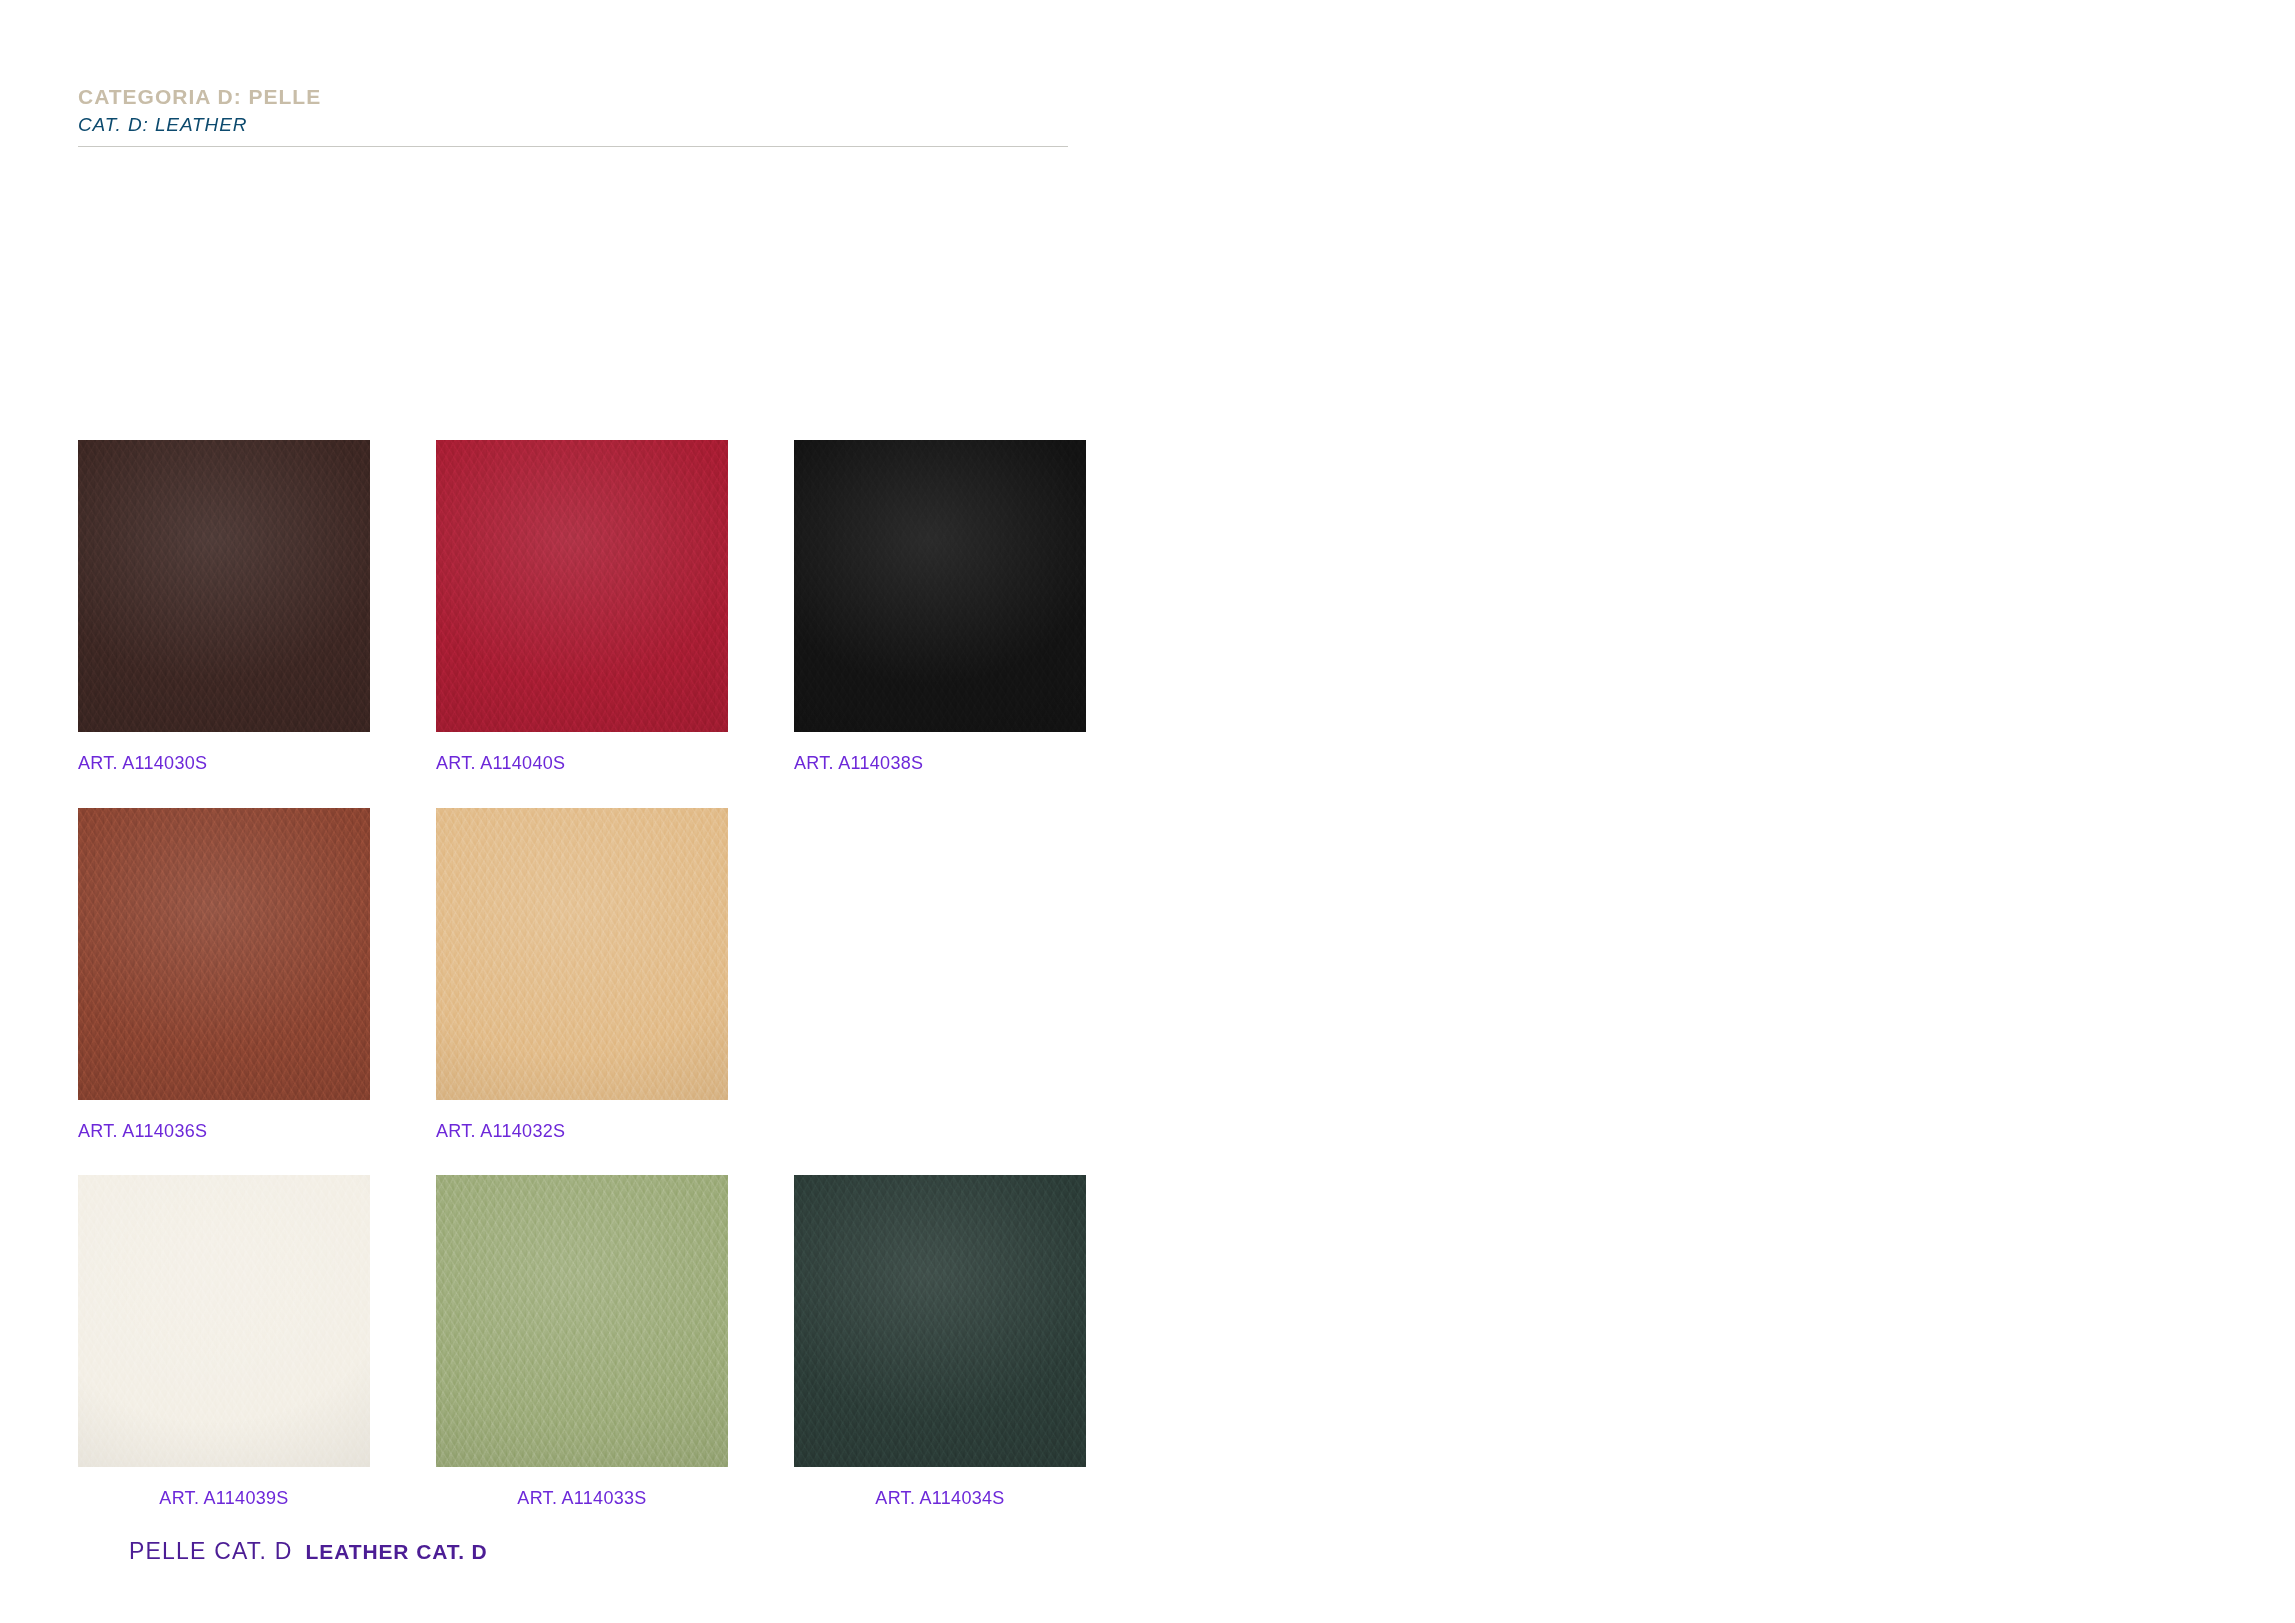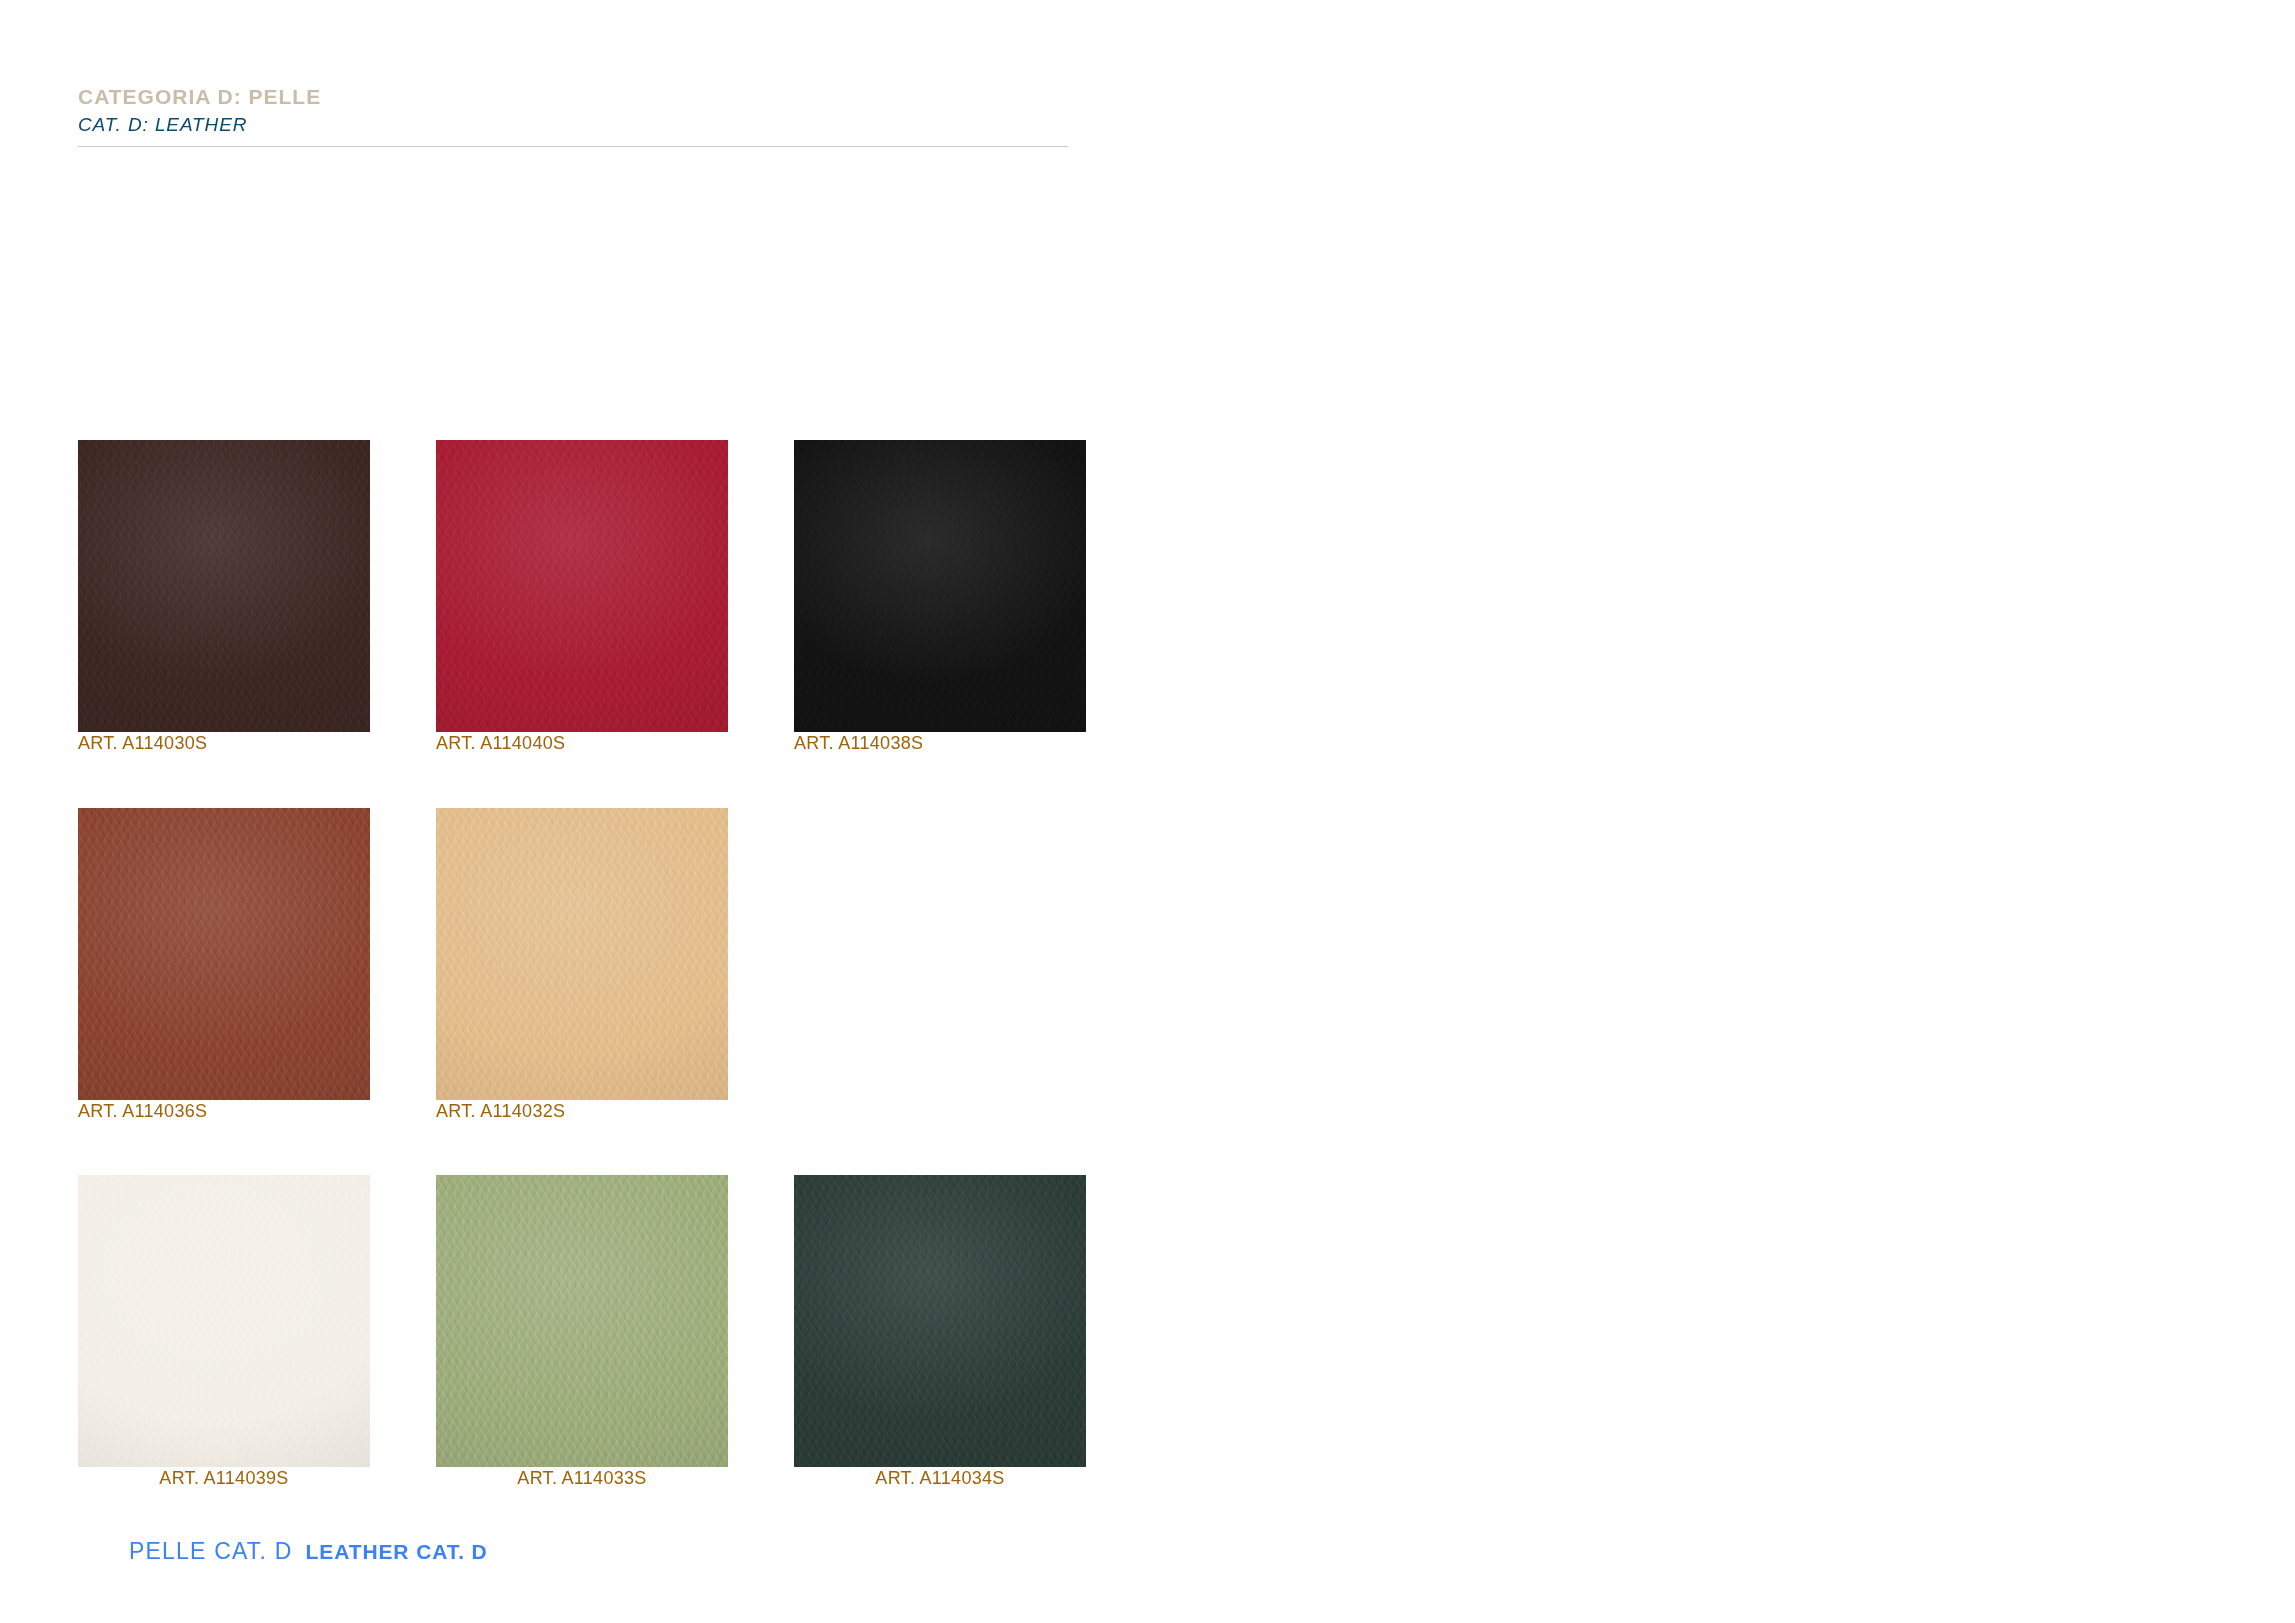--- a/index.html
+++ b/index.html
@@ -134,36 +134,36 @@
     inset: 0;
     background:
       radial-gradient(118% 96% at 46% 34%,
         rgba(255,255,255,0.10) 0%,
         rgba(255,255,255,0.0) 52%,
         rgba(0,0,0,0.085) 100%);
     pointer-events: none;
   }
 
   .cell-label {
-    margin-top: 1px;
+    margin-top: 21px;
     font-size: 18px;
     letter-spacing: 0.3px;
-    color: #a16207;
+    color: #6d28d9;
     font-weight: 400;
     white-space: nowrap;
   }
 
   
   .footer {
     position: absolute;
     bottom: 59px;
     display: flex;
     align-items: baseline;
     gap: 13px;
-    color: #3b82f6;
+    color: #4c1d95;
     white-space: nowrap;
   }
   .footer-left  { left: 129px; }
   .footer-it {
     font-size: 23px;
     letter-spacing: 1.2px;
     font-weight: 400;
   }
   .footer-en {
     font-size: 21px;

